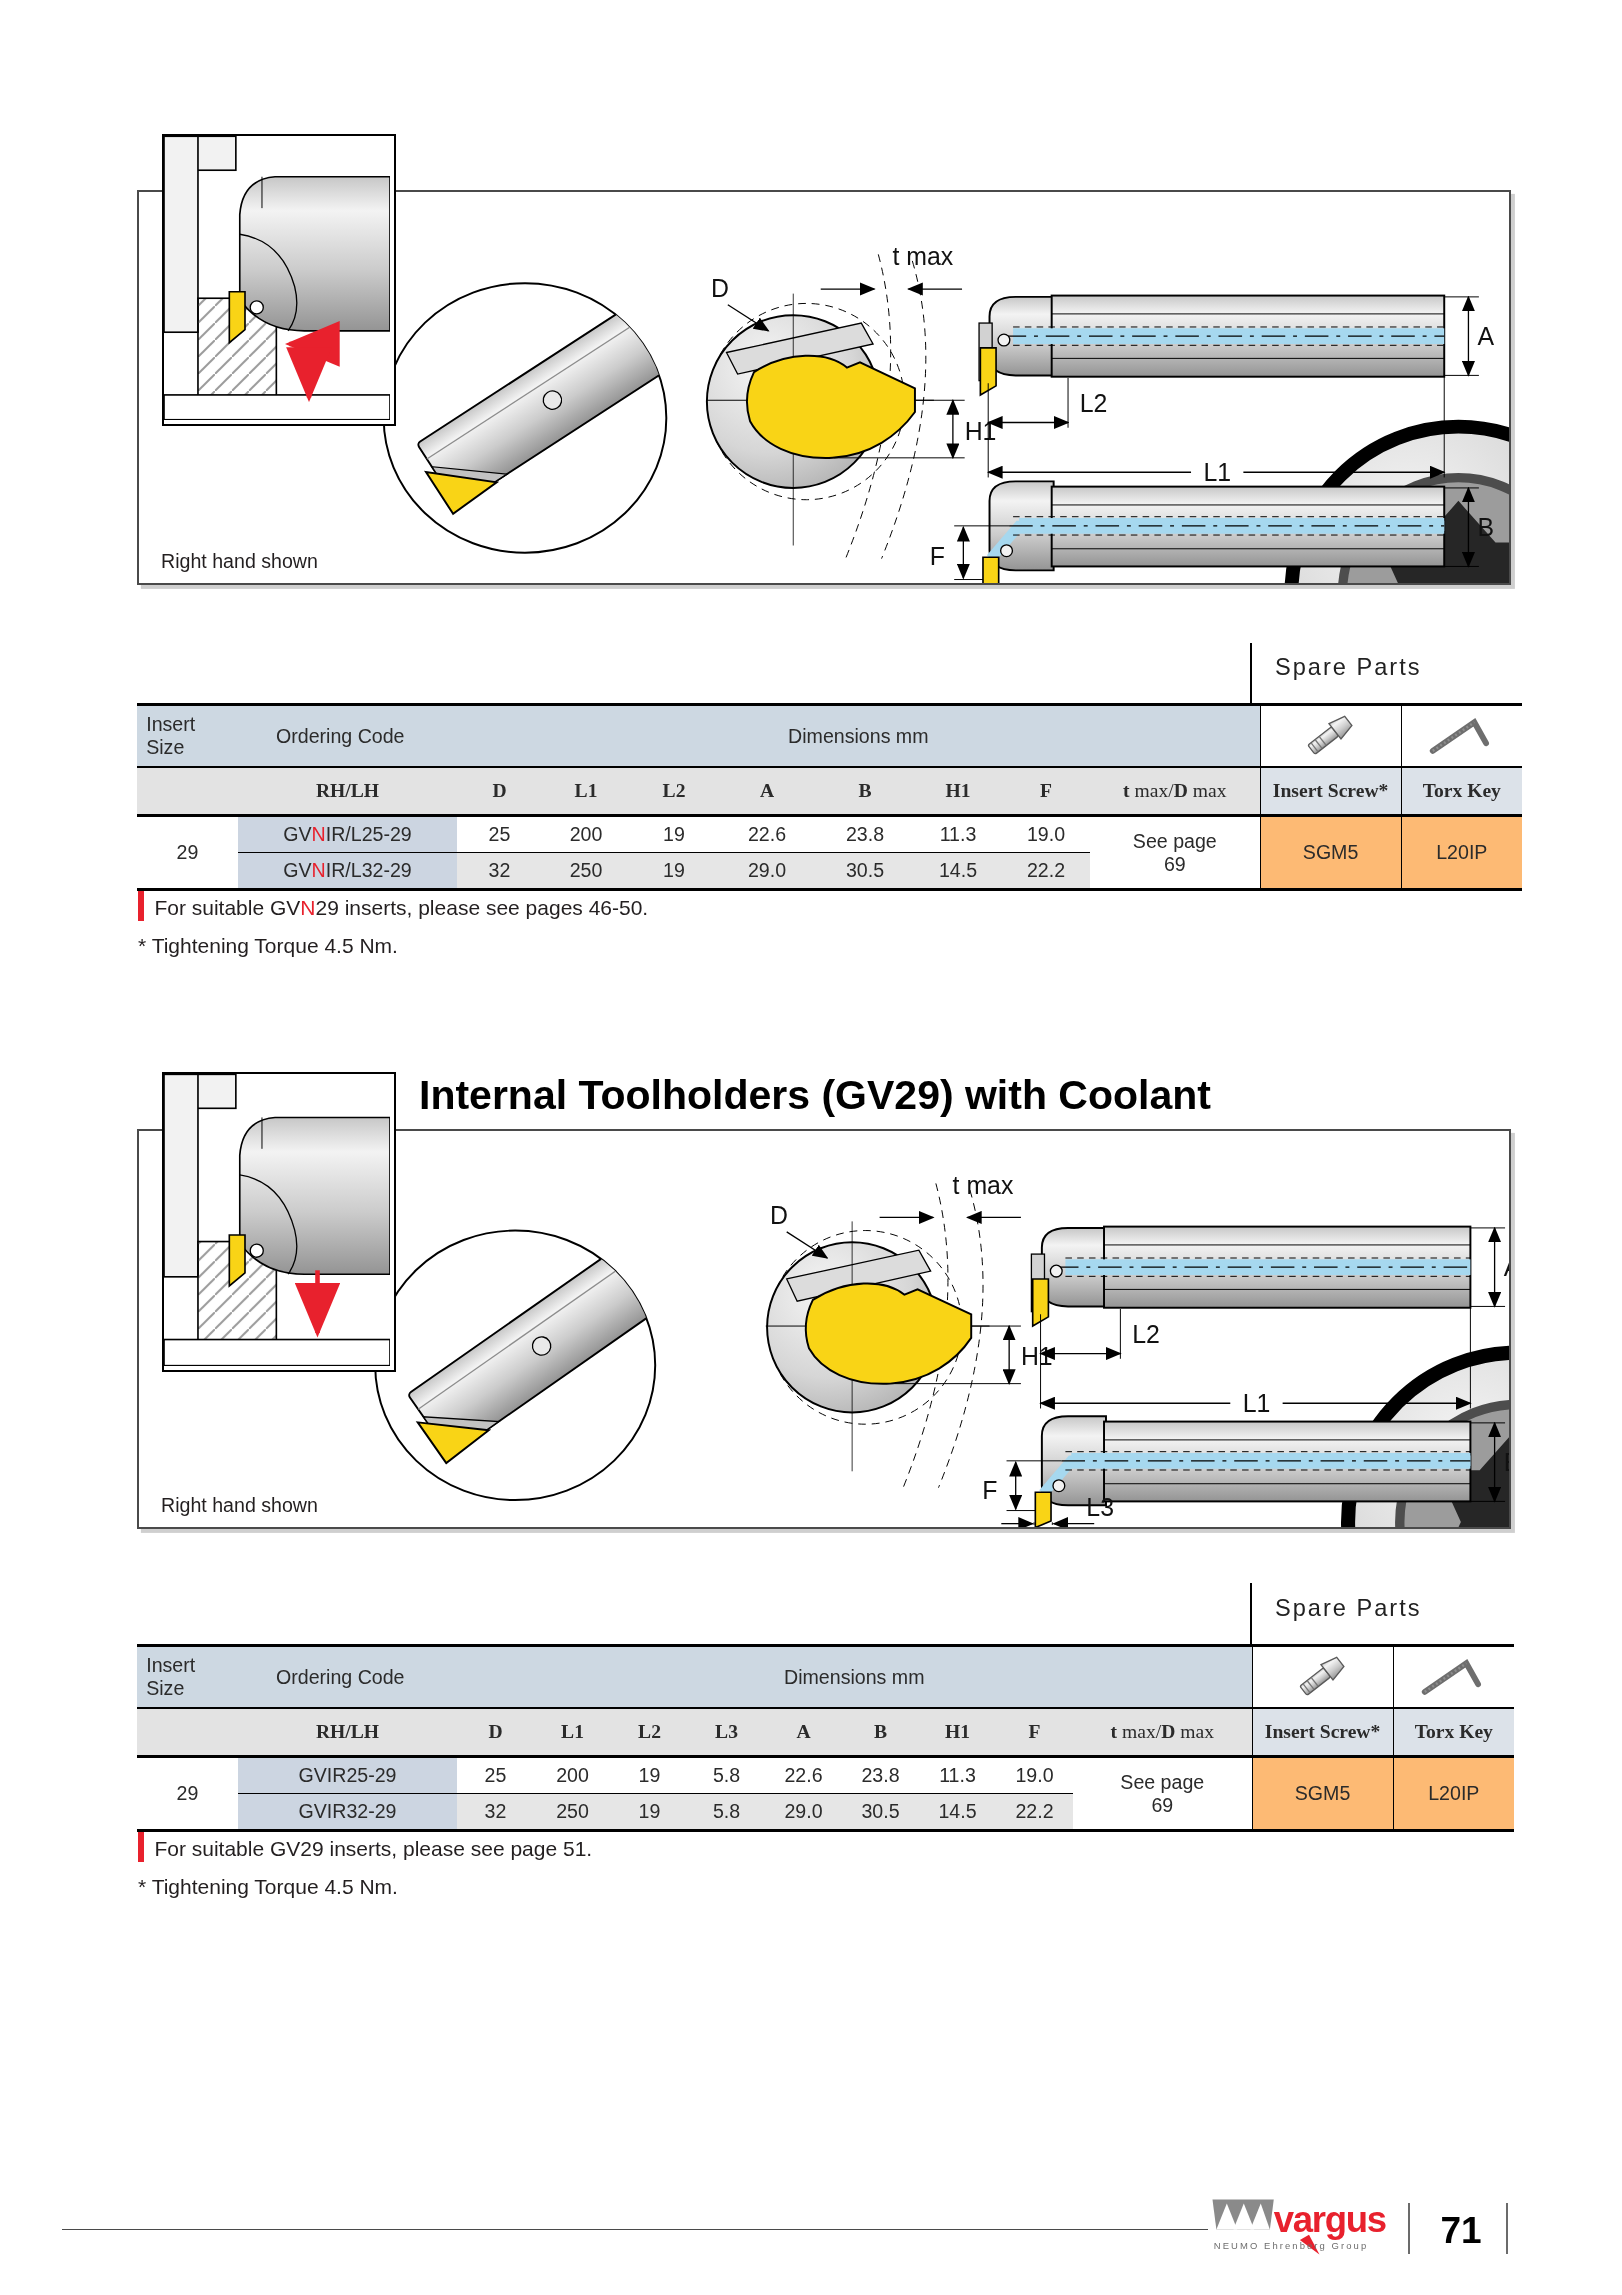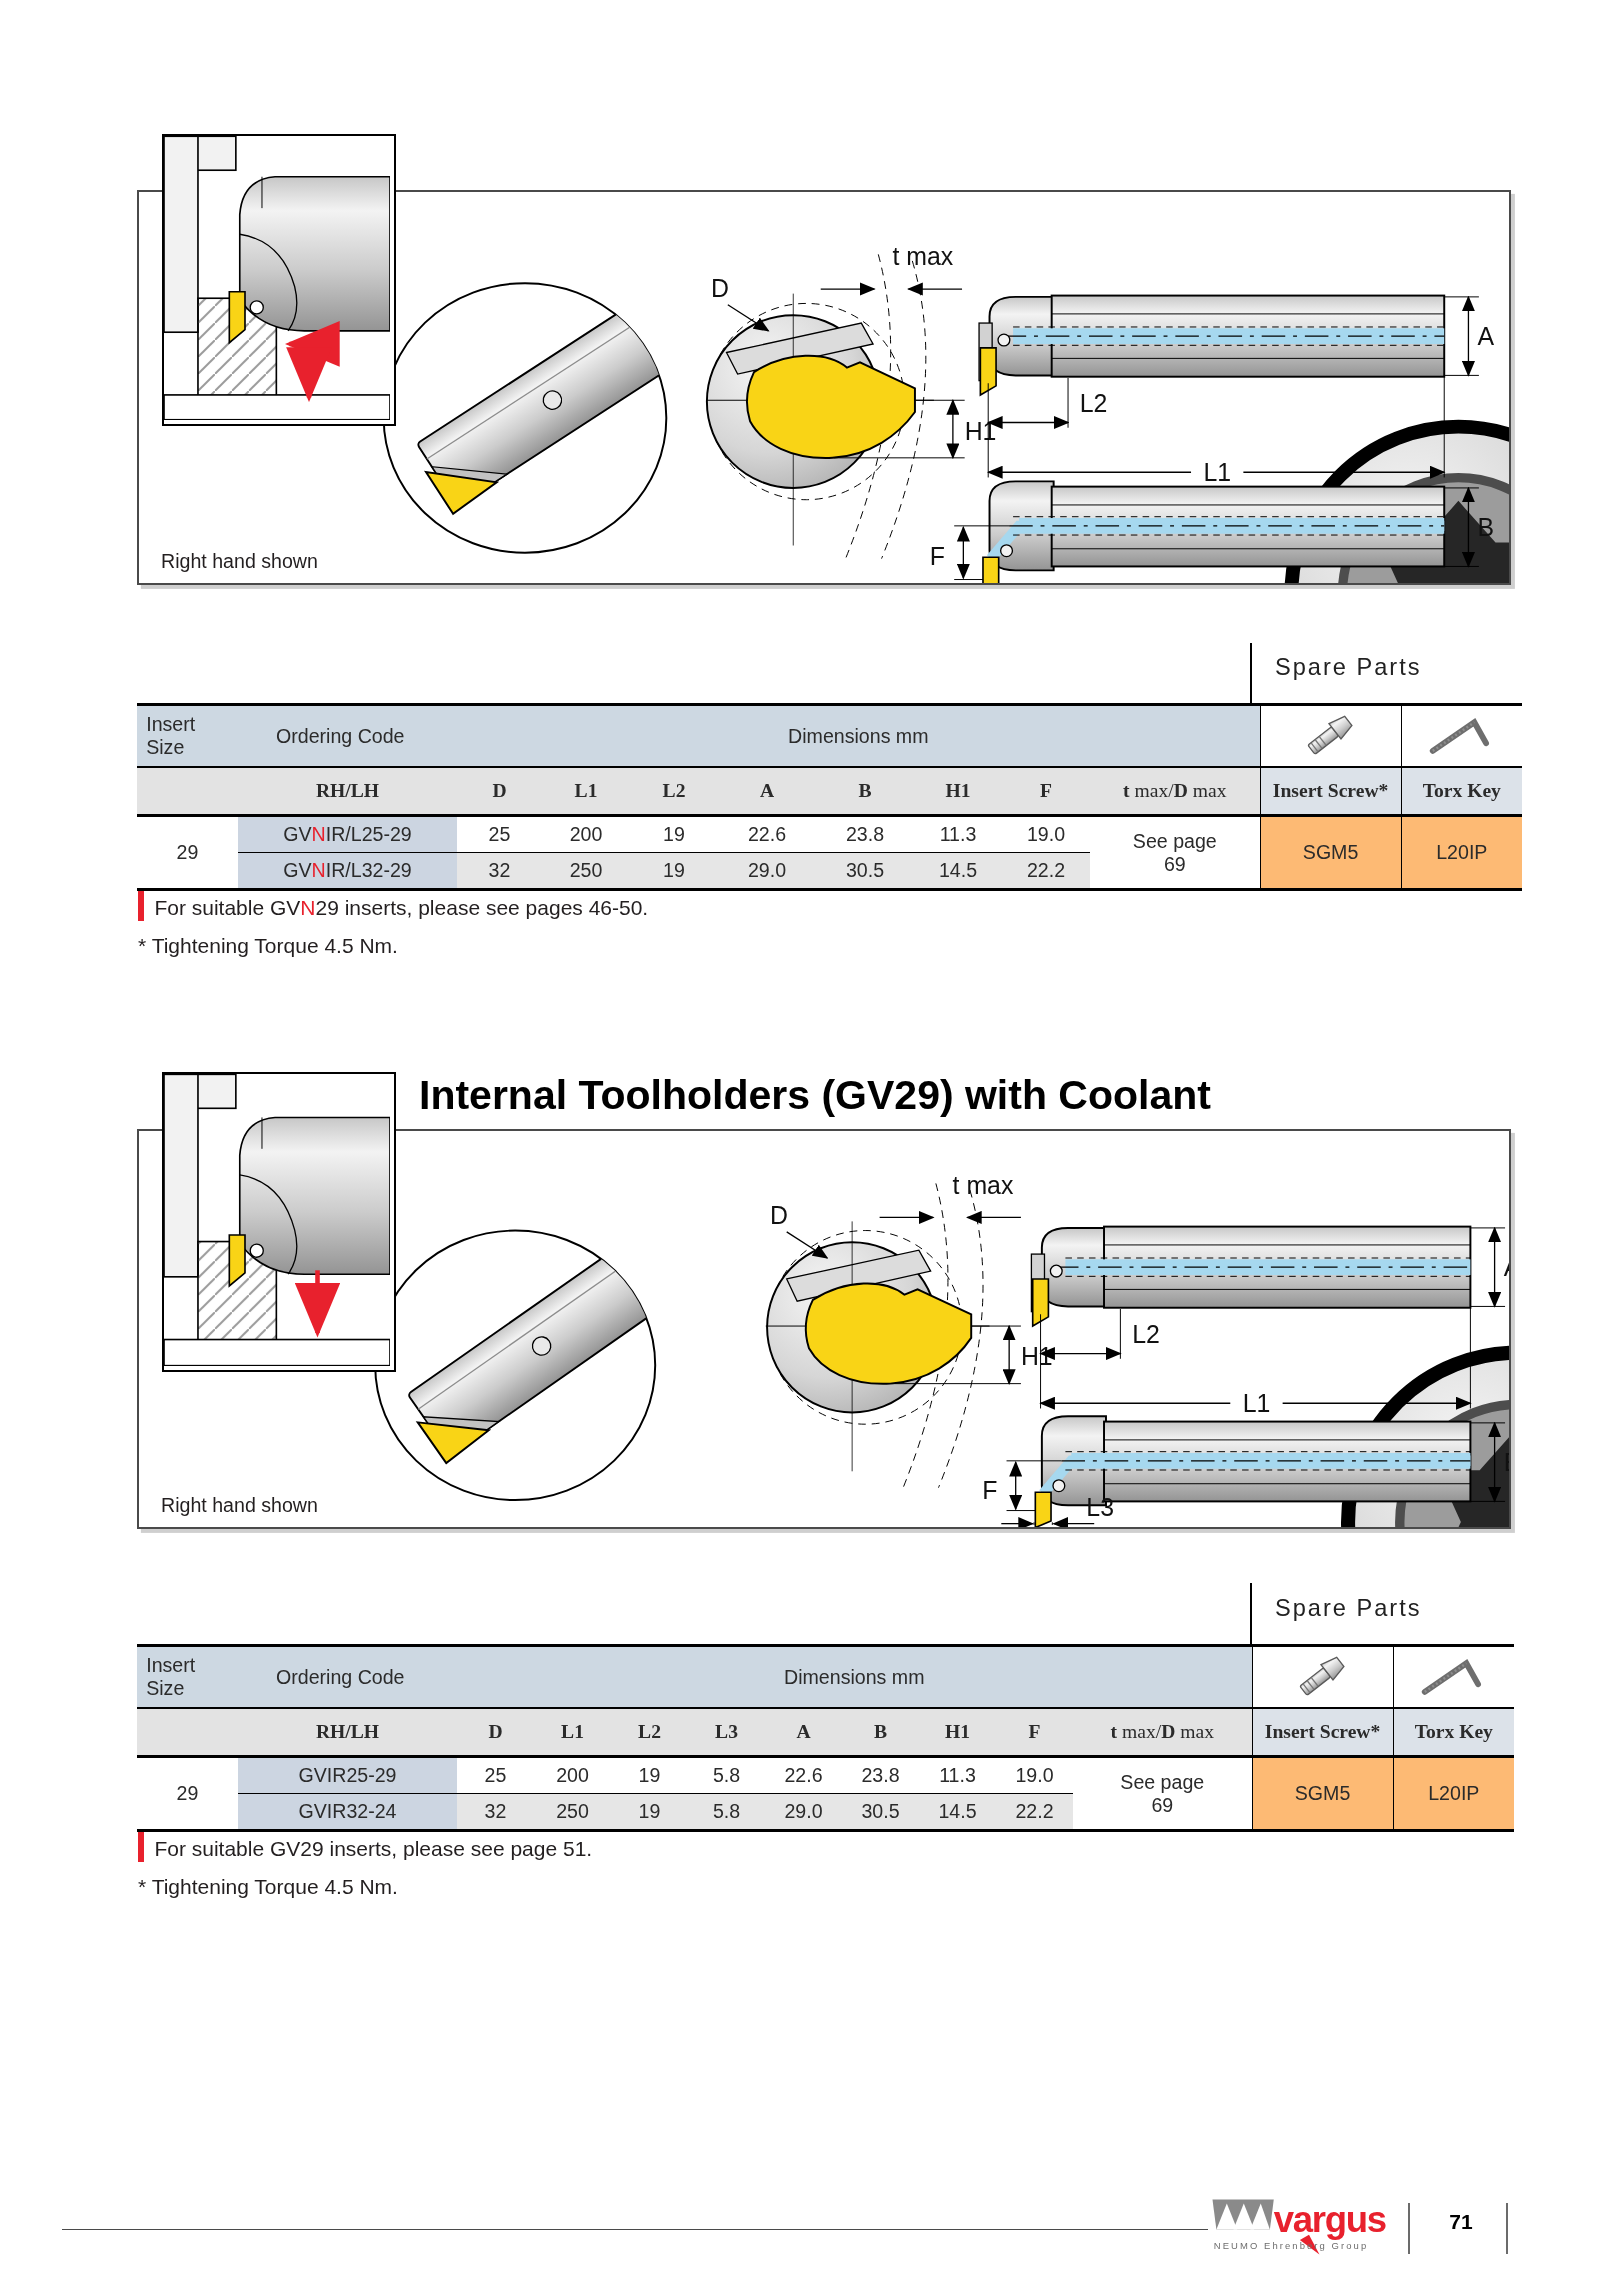--- a/index.html
+++ b/index.html
@@ -40,21 +40,21 @@
   td.yellow{background:#fdba74;}
   .red{color:#e8212d;}
 
   
   .note{position:absolute;left:138px;font-size:21px;color:#231f20;}
   .redbar{display:inline-block;width:5.9px;height:30px;background:#e8212d;margin-right:10.5px;vertical-align:-6.5px;}
 
   
   .footer-line{position:absolute;left:62px;top:2229px;width:1146px;height:1.3px;background:#4a4a4a;}
   .foot-divider{position:absolute;width:2px;height:51px;background:#6b6b6b;top:2203px;}
-  .page-number{position:absolute;left:1438px;top:2210px;width:46px;text-align:center;font-size:21px;font-weight:700;color:#000;}
+  .page-number{position:absolute;left:1438px;top:2210px;width:46px;text-align:center;font-size:37px;font-weight:700;color:#000;}
 
   svg text{font-family:"Liberation Sans",sans-serif;}
   .dlab{font-size:38px;fill:#111;}
 </style>
 </head>
 <body>
 
 <svg width="0" height="0" style="position:absolute" aria-hidden="true">
   <defs>
     <linearGradient id="gradBar" x1="0" y1="0" x2="0" y2="1">
@@ -482,21 +482,21 @@
     <td class="sep dimcell">11.3</td>
     <td class="sep dimcell">19.0</td>
     <td rowspan="2" class="to-bottom">
           <div>See page</div>
           <div>69</div>
         </td>
     <td rowspan="2" class="yellow vline to-bottom">SGM5</td>
     <td rowspan="2" class="yellow vline to-bottom">L20IP</td>
   </tr>
   <tr class="data r2">
-    <td class="codecell"><span>GVIR32-24</span><span class="red"></span><span></span></td>
+    <td class="codecell"><span>GVIR32-29</span><span class="red"></span><span></span></td>
     <td class="dimcell">32</td>
     <td class="dimcell">250</td>
     <td class="dimcell">19</td>
     <td class="dimcell">5.8</td>
     <td class="dimcell">29.0</td>
     <td class="dimcell">30.5</td>
     <td class="dimcell">14.5</td>
     <td class="dimcell">22.2</td>
   </tr>
 </tbody>

